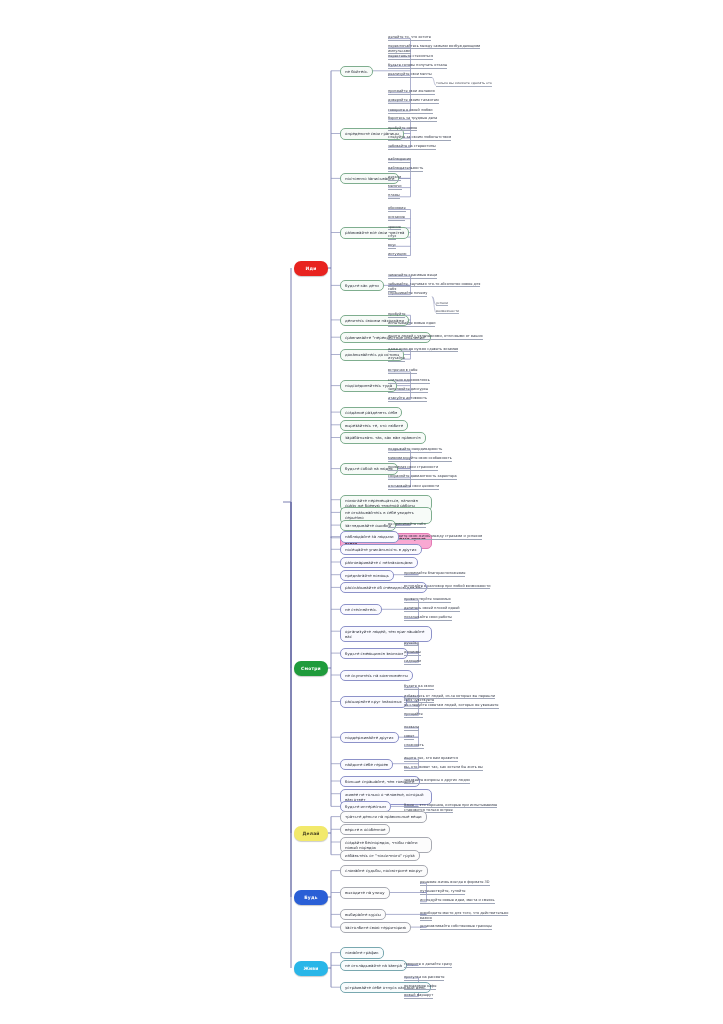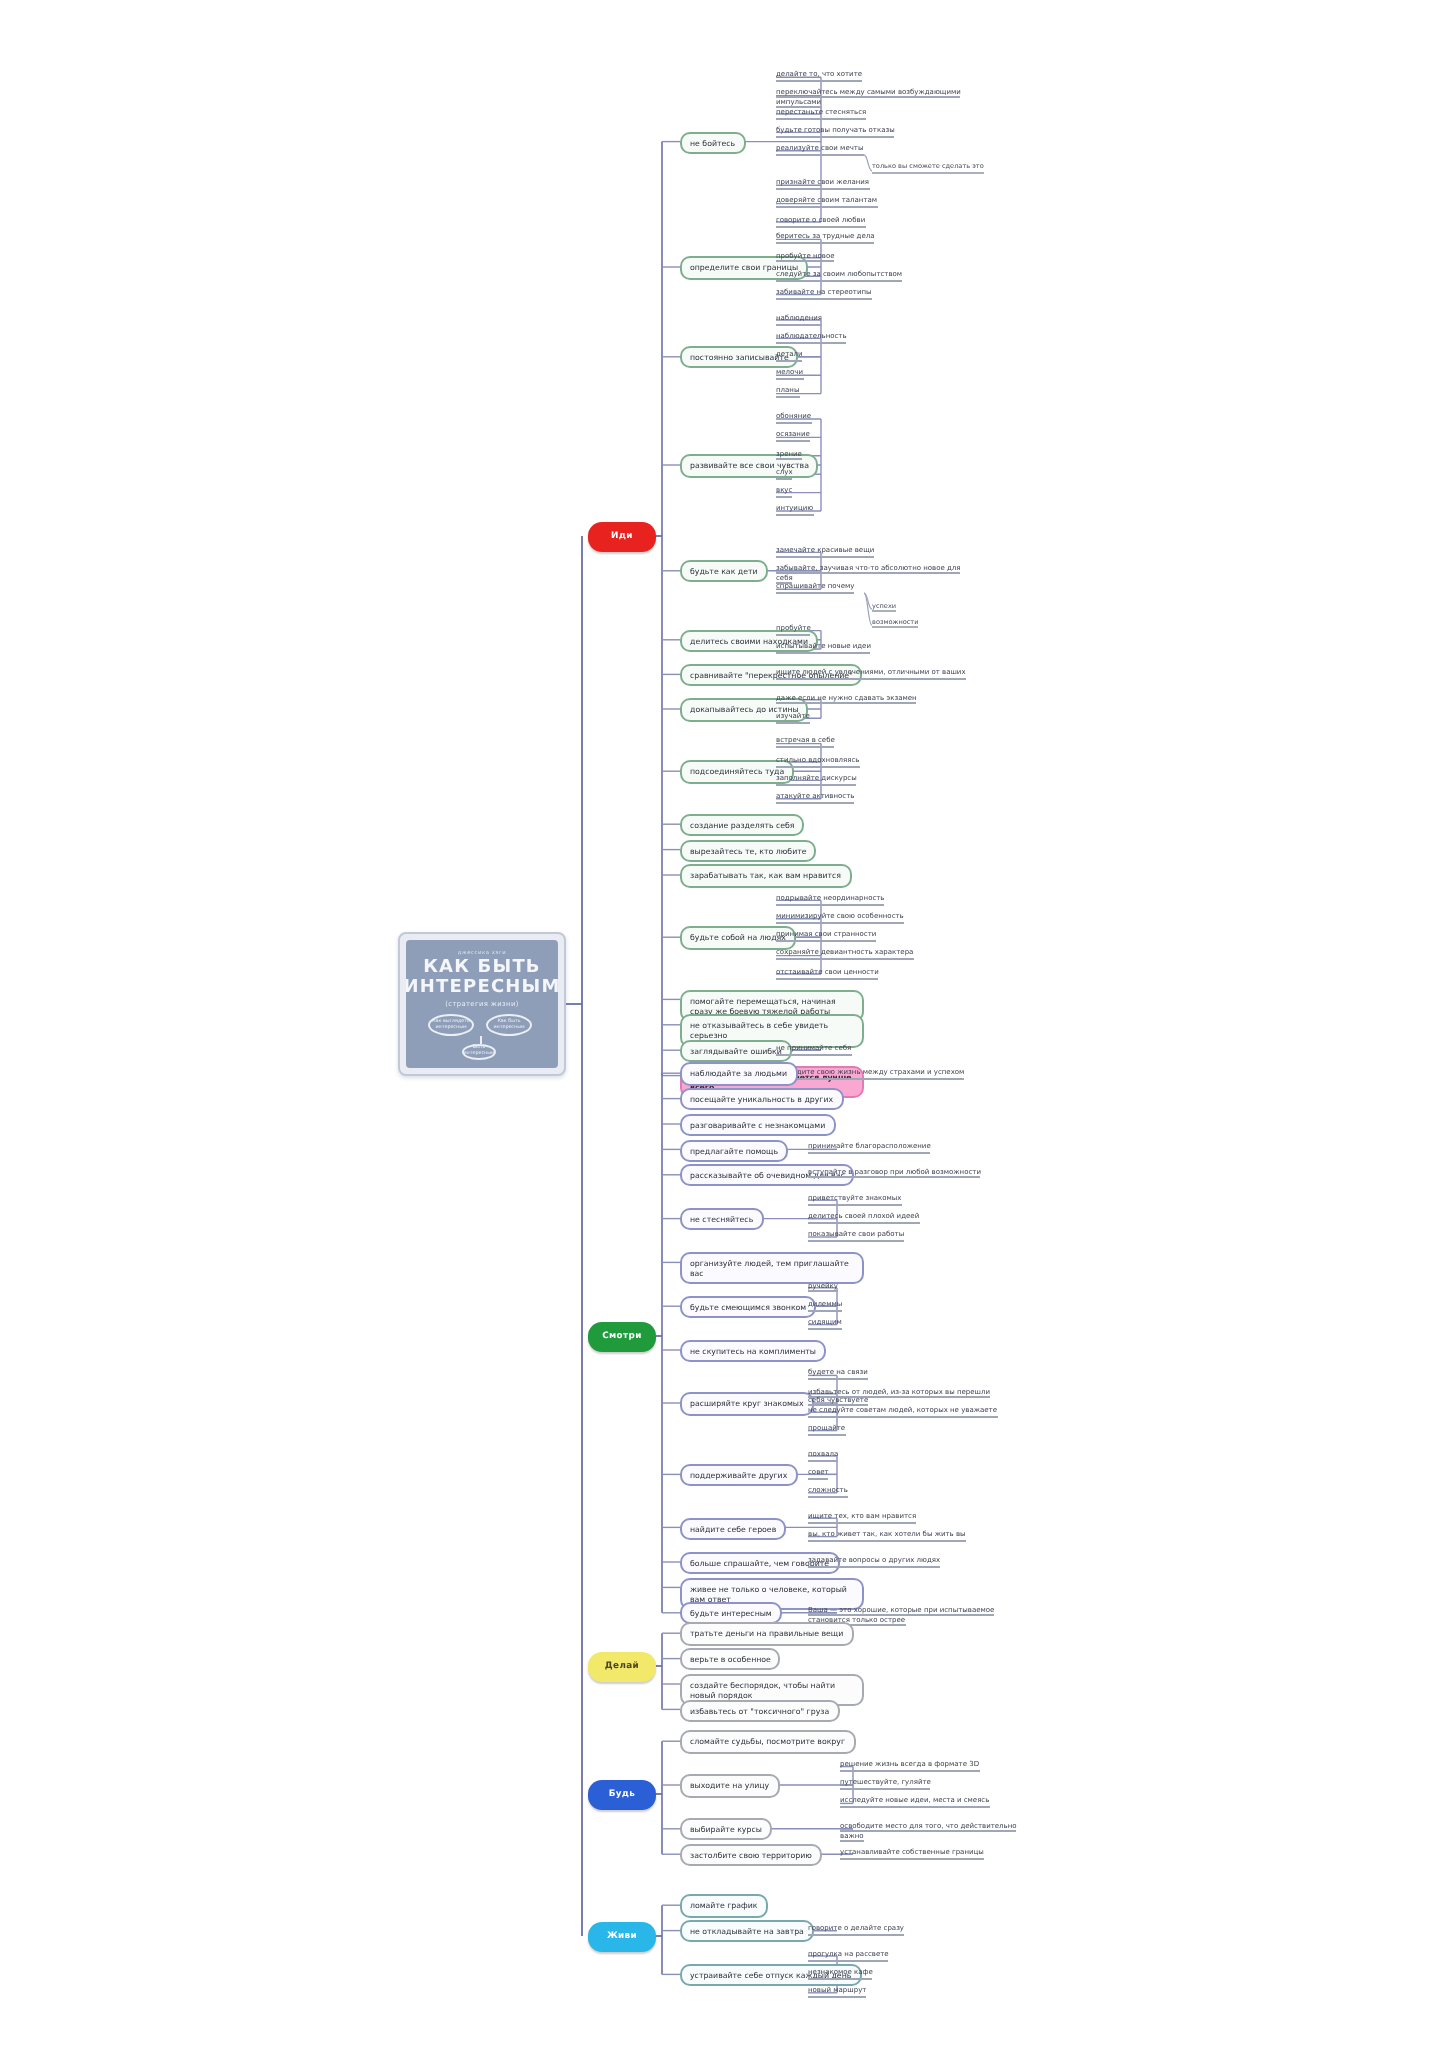--- a/index.html
+++ b/index.html
@@ -271,34 +271,20 @@
       <path d="M 341 965.3000000000001 H 418.5" stroke="#8a8fba" stroke-width="0.7" fill="none"></path>
       <path d="M 418.5 965.3000000000001 H 404" stroke="#8a8fba" stroke-width="0.7" fill="none"></path>
       <path d="M 331 987.2 H 340" stroke="#8a8fba" stroke-width="0.7" fill="none"></path>
       <path d="M 341 987.2 H 418.5" stroke="#8a8fba" stroke-width="0.7" fill="none"></path>
       <path d="M 418.5 978 V 996.4000000000001" stroke="#8a8fba" stroke-width="0.7" fill="none"></path>
       <path d="M 418.5 978 H 404" stroke="#8a8fba" stroke-width="0.7" fill="none"></path>
       <path d="M 418.5 987.2 H 404" stroke="#8a8fba" stroke-width="0.7" fill="none"></path>
       <path d="M 418.5 996.4000000000001 H 404" stroke="#8a8fba" stroke-width="0.7" fill="none"></path>
     </svg>
 
-  <div class="book">
-    <div class="book-inner">
-      <div class="bk-author">джессика хэги</div>
-      <div class="bk-t1">КАК БЫТЬ</div>
-      <div class="bk-t2">ИНТЕРЕСНЫМ</div>
-      <div class="bk-sub">(стратегия жизни)</div>
-      <div class="bk-diag">
-        <div class="bk-bub bk-b1">Как выглядеть интересным</div>
-        <div class="bk-bub bk-b2">Как быть интересным</div>
-        <div class="bk-arrow"></div>
-        <div class="bk-bub bk-b3">Быть интересным</div>
-      </div>
-    </div>
-  </div>
 
   <div id="nodes">
       <div class="main-node" style="left: 294px; top: 260.5px; background: rgb(232, 35, 31); color: rgb(255, 255, 255);">
         <span>Иди</span>
       </div>
       <div class="n2 green" style="left: 340px; top: 65.6px; max-width: 92px;">
         <span>не бойтесь</span>
       </div>
       <div class="n3" style="left: 388px; top: 35.2px;"><span>делайте то, что хотите</span></div>
       <div class="n3 wrap" style="left: 388px; top: 44.4px; max-width: 96px;"><span>переключайтесь между самыми возбуждающими импульсами</span></div>

